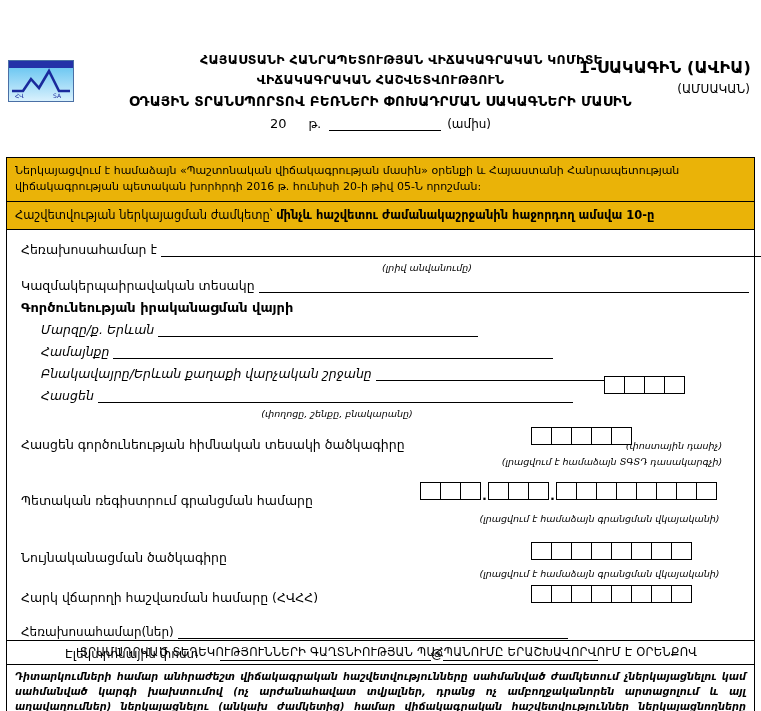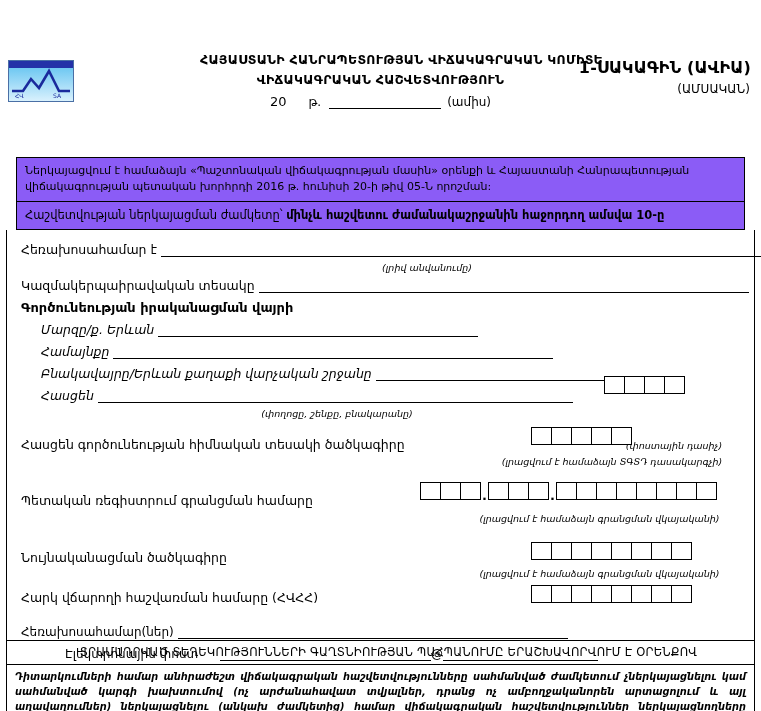--- a/index.html
+++ b/index.html
@@ -90,22 +90,22 @@
     border-bottom: 1px solid #000;
     height: 12px;
     margin: 0 6px 0 8px;
     vertical-align: bottom;
   }
 
   
   .box {
     border: 1px solid #000;
     box-sizing: border-box;
-    margin: 0 16px;
-    background: #8b5cf6;
+    margin: 0 6px;
+    background: #eab308;
   }
   .box + .box { border-top: none; }
   .legal-text {
     font-size: 11px;
     line-height: 16px;
     padding: 5px 8px 6px 8px;
   }
   .deadline-text {
     font-size: 11.5px;
     padding: 6px 8px 7px 8px;
@@ -211,20 +211,21 @@
         <text x="6" y="37" font-size="6" fill="#1a2a9c" font-family="DejaVu Sans, sans-serif">ՀՎ</text>
         <text x="44" y="37" font-size="6" fill="#1a2a9c" font-family="DejaVu Sans, sans-serif">SA</text>
       </svg>
     </div>
 
     <div class="doc-code">1-ՍԱԿԱԳԻՆ (ԱՎԻԱ)</div>
     <div class="doc-sub">(ԱՄՍԱԿԱՆ)</div>
 
     <div class="org-line">ՀԱՅԱՍՏԱՆԻ ՀԱՆՐԱՊԵՏՈՒԹՅԱՆ  ՎԻՃԱԿԱԳՐԱԿԱՆ ԿՈՄԻՏԵ</div>
     <div class="org-line2">ՎԻՃԱԿԱԳՐԱԿԱՆ ՀԱՇՎԵՏՎՈՒԹՅՈՒՆ</div>
+    <div class="org-line3">ՕԴԱՅԻՆ  ՏՐԱՆՍՊՈՐՏՈՎ ԲԵՌՆԵՐԻ ՓՈԽԱԴՐՄԱՆ ՍԱԿԱԳՆԵՐԻ ՄԱՍԻՆ</div>
 
     <div class="date-line">
       <span class="yr">20</span><span class="tgap"></span><span>թ.</span><span class="blank"></span><span>(ամիս)</span>
     </div>
   </div>
 
   <div class="box">
     <div class="legal-text">Ներկայացվում է համաձայն «Պաշտոնական վիճակագրության մասին»  օրենքի և Հայաստանի Հանրապետության վիճակագրության պետական խորհրդի 2016 թ. հունիսի 20-ի թիվ 05-Ն որոշման:</div>
   </div>
 

